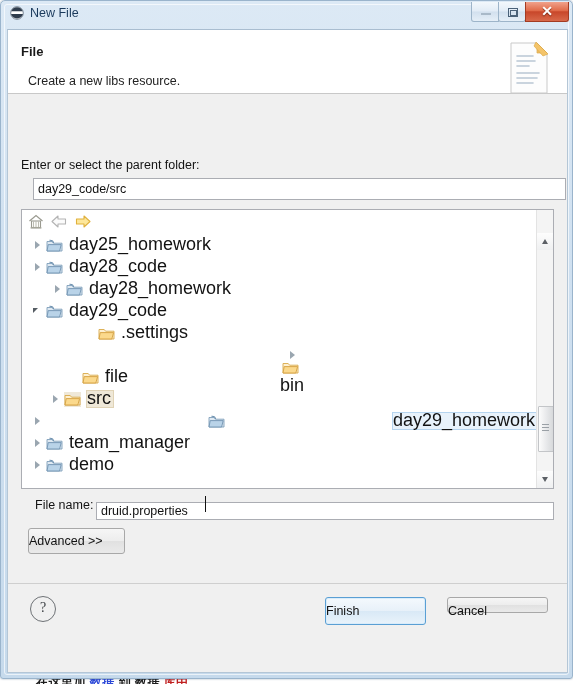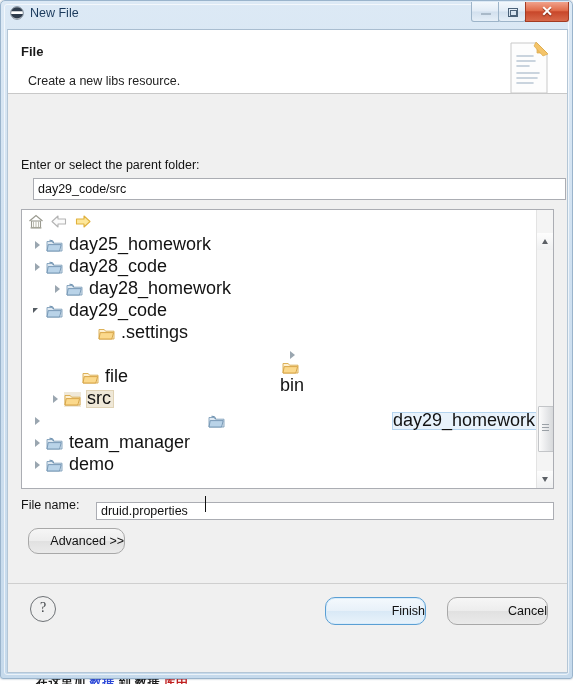--- a/index.html
+++ b/index.html
@@ -357,21 +357,21 @@
     position: absolute;
     left: 3px; top: 17px;
     width: 7px; height: 7px;
     background:
       linear-gradient(to bottom,#9aa0a6 0 1px,transparent 1px 3px,
                       #9aa0a6 3px 4px,transparent 4px 6px,
                       #9aa0a6 6px 7px);
   }
 
   
-  #filename-label { left: 13px; top: 390px; }
+  #filename-label { left: 27px; top: 390px; }
   #filename-input {
     left: 88px; top: 394px;
     width: 458px; height: 18px;
   }
   #fn-caret {
     position: absolute;
     left: 197px;
     top: 388px;
     width: 1px;
     height: 16px;
@@ -380,22 +380,22 @@
 
   
   .btn {
     position: absolute;
     box-sizing: border-box;
     font-family: "Liberation Sans", sans-serif;
     font-size: 12.5px;
     color: #111111;
     background: linear-gradient(to bottom,#f6f6f6 0%,#ededed 48%,#e1e1e1 52%,#eaeaea 100%);
     border: 1px solid #a8a8a8;
-    border-radius: 10px;
-    text-align: right;
+    border-radius: 3px;
+    text-align: left;
     cursor: default;
     white-space: nowrap;
   }
   #advanced-btn {
     left: 20px; top: 420px;
     width: 97px; height: 26px;
     line-height: 24px;
   }
 
   
@@ -423,21 +423,21 @@
   #finish-btn {
     right: 141px; top: 13px;
     width: 101px; height: 28px;
     line-height: 26px;
     border: 1px solid #5a9fd4;
     box-shadow: inset 0 0 0 1px #d9ecfa;
     background: linear-gradient(to bottom,#f4f9fd 0%,#e8f1f9 48%,#d9e9f6 52%,#e9f3fb 100%);
   }
   #cancel-btn {
     right: 19px; top: 13px;
-    width: 101px; height: 28px;
+    width: 101px; height: 16px;
     line-height: 26px;
     margin-left: 28px;
   }
 </style>
 </head>
 <body>
 
 <div id="desktop">
   <div class="behind-text">
     <span>在这里加 </span><span class="blue">数据</span><span> 到 数据 </span><span class="red">库中</span>

